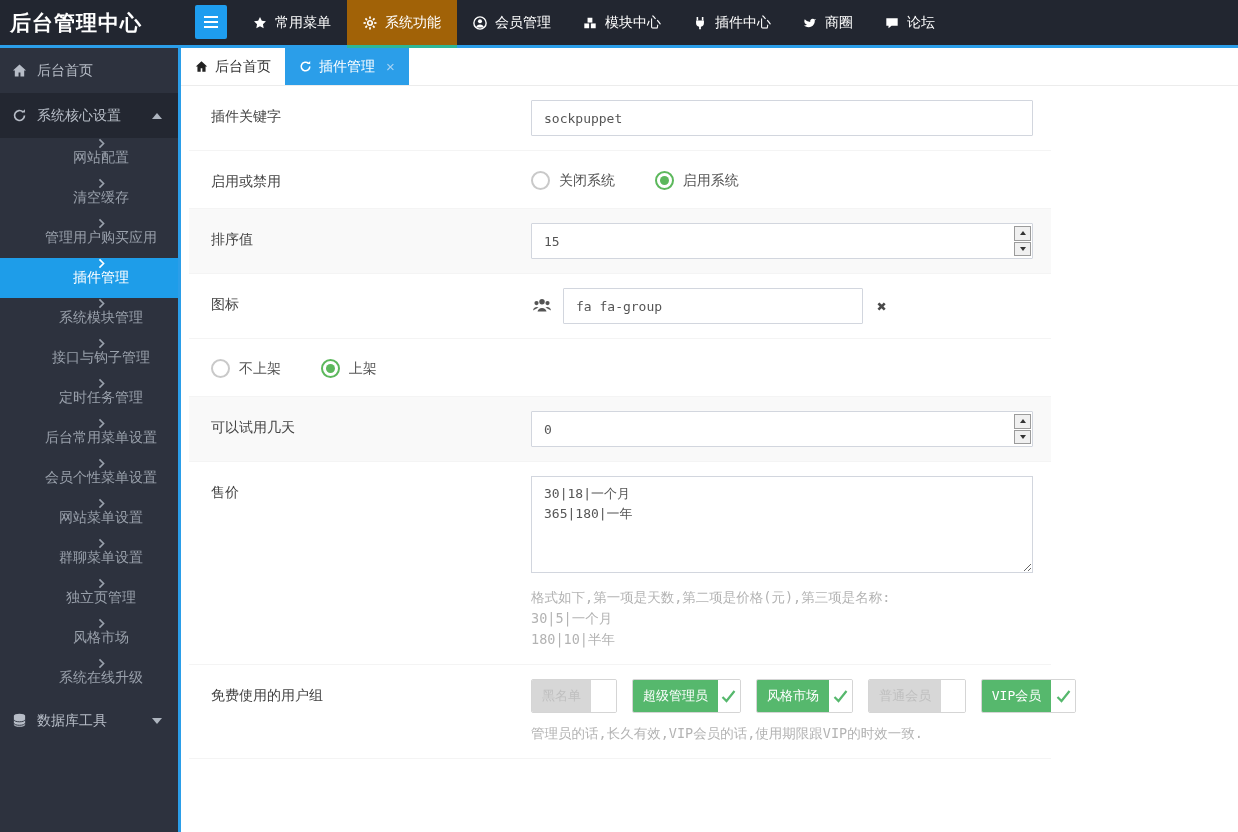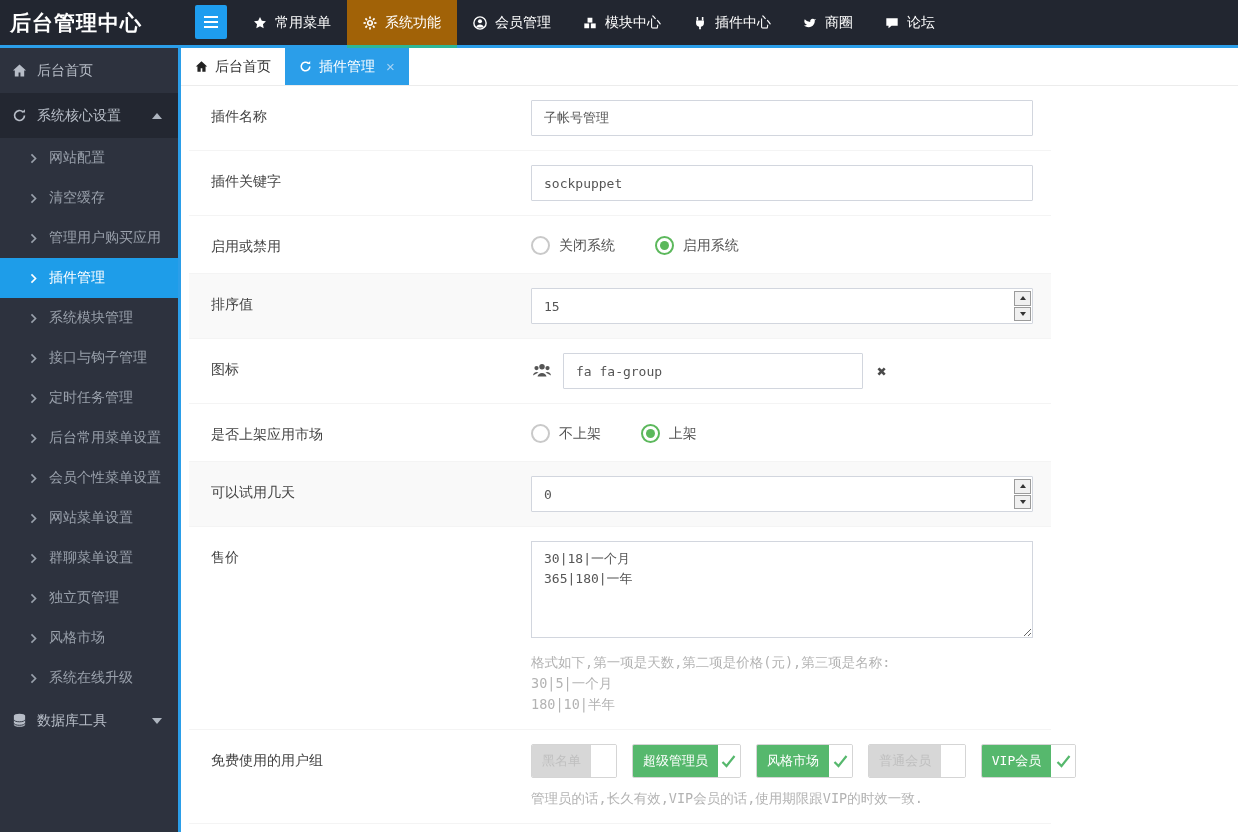--- a/index.html
+++ b/index.html
@@ -26,22 +26,22 @@
   .sidebar { position:absolute; top:48px; left:0; bottom:0; width:181px; background:#2d323e;
              border-right:3px solid #2b9ee9; }
   .side-item { display:flex; align-items:center; gap:10px; height:45px; padding:0 12px;
                color:#b7bdc7; font-size:14px; cursor:pointer; }
   .side-item svg { width:15px; height:15px; fill:#b7bdc7; }
   .side-section { background:#232731; position:relative; }
   .caret { position:absolute; right:16px; width:0; height:0; border-left:5px solid transparent; border-right:5px solid transparent; }
   .caret-up { border-bottom:6px solid #aeb5bf; }
   .caret-down { border-top:6px solid #aeb5bf; top:20px; }
   .smenu { }
-  .smenu-item { display:flex; align-items:center; gap:10px; height:40px; padding:0 4px 0 28px;
-                color:#99a0ab; font-size:14px; cursor:pointer; }
+  .smenu-item { display:flex; align-items:center; height:40px; padding:0 4px 0 28px;
+                color:#99a0ab; font-size:14px; cursor:pointer;flex-direction:column; }
   .smenu-item svg { width:11px; height:11px; stroke:#99a0ab; fill:none; stroke-width:2.4; flex-shrink:0; }
   .smenu-item.active { background:#1e9de9; color:#fff; }
   .smenu-item.active svg { stroke:#fff; }
 
   
   .main { position:absolute; left:181px; top:48px; right:0; bottom:0; background:#fff; overflow:hidden; }
   .tabbar { height:38px; display:flex; border-bottom:1px solid #ececec; background:#fff; }
   .tab { display:flex; align-items:center; gap:7px; padding:0 14px; font-size:14px; color:#333; cursor:pointer; }
   .tab svg { width:13px; height:13px; }
   .tab.active { background:#2b9ee9; color:#fff; }
@@ -298,26 +298,20 @@
         <path d="M13.3 8a5.3 5.3 0 1 1-1.6-3.8" fill="none" stroke="#fff" stroke-width="1.9"></path>
         <path d="M13.8 1.2v3.6h-3.6z" fill="#fff"></path>
       </svg>
       <span>插件管理</span>
       <span class="tab-close">×</span>
     </div>
   </div>
 
   <div class="form">
 
-    <div class="form-row">
-      <div class="flabel">插件名称</div>
-      <div class="fcontrol">
-        <input class="text-input" type="text" value="子帐号管理" style="">
-      </div>
-    </div>
 
     <div class="form-row">
       <div class="flabel">插件关键字</div>
       <div class="fcontrol">
         <input class="text-input" type="text" value="sockpuppet" style="">
       </div>
     </div>
 
     <div class="form-row">
       <div class="flabel">启用或禁用</div>
@@ -357,21 +351,20 @@
             <circle cx="8" cy="4.6" r="2.2"></circle>
           <path d="M0.8 11.6a3 3 0 0 1 4.4-2.5M15.2 11.6a3 3 0 0 0-4.4-2.5"></path>
           <path d="M4.4 12.4a3.7 3.7 0 0 1 7.2 0z"></path>
         </svg>
         <input class="text-input" type="text" value="fa fa-group" style="">
         <span class="clear-x">✖</span>
       </div>
     </div>
 
     <div class="form-row">
-      <div class="flabel">是否上架应用市场</div>
       <div class="fcontrol">
         <span class="radio">
           <span class="rdot"></span>
           <span>不上架</span>
         </span>
         <span class="radio checked">
           <span class="rdot"></span>
           <span>上架</span>
         </span>
       </div>

